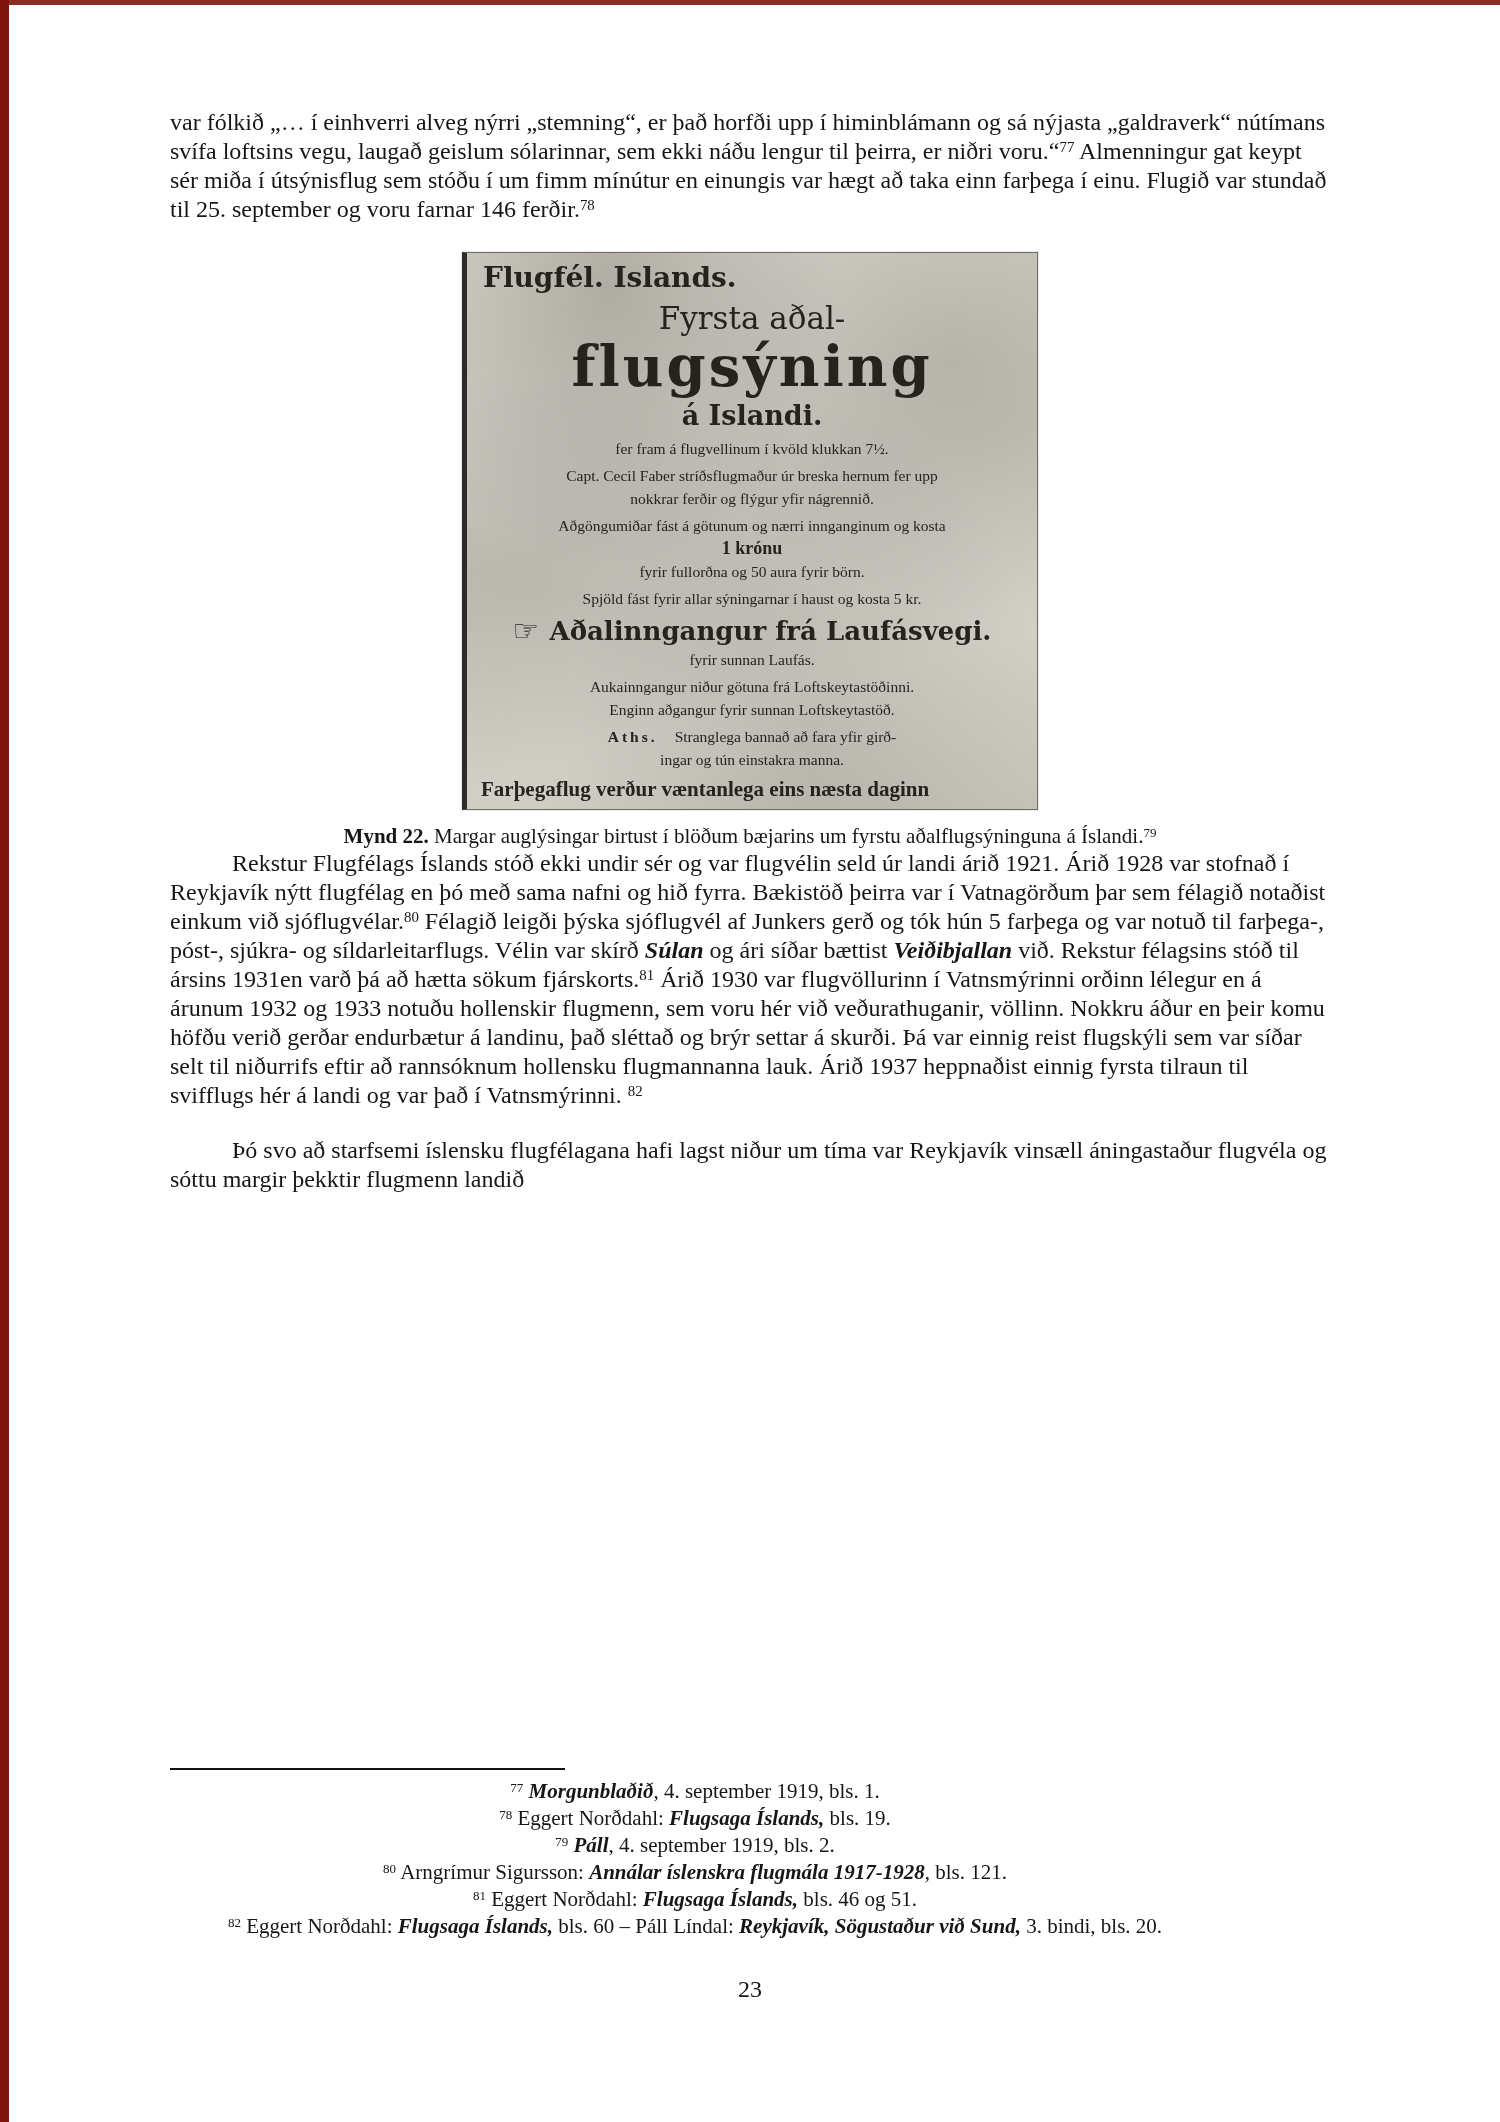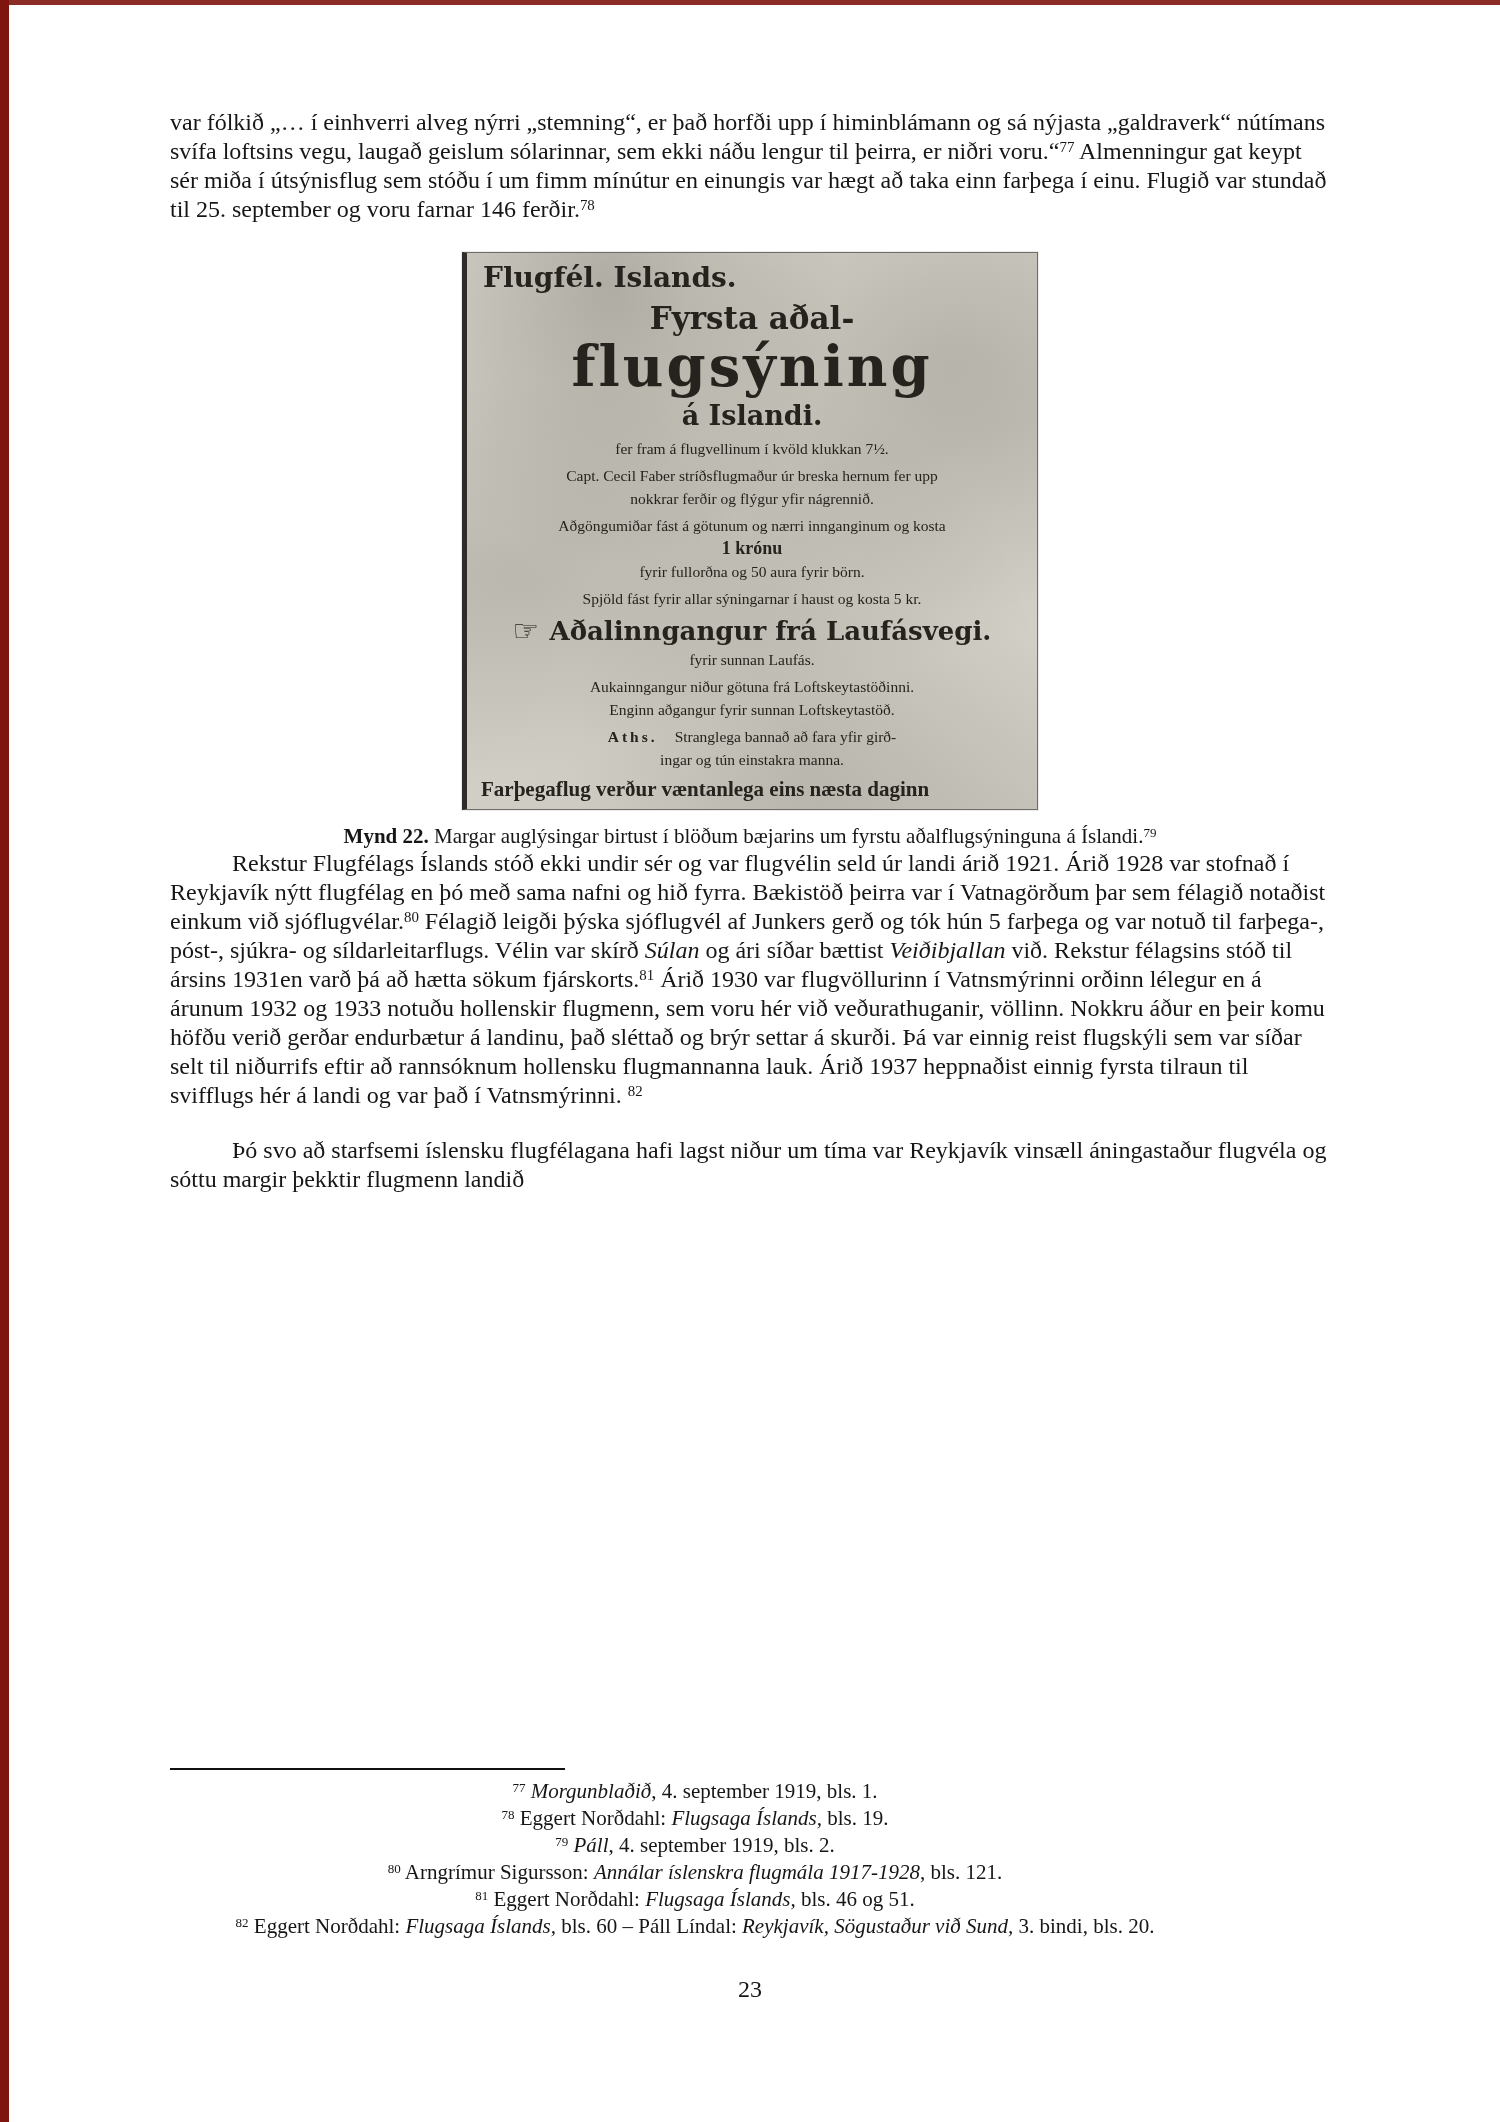--- a/index.html
+++ b/index.html
@@ -32,21 +32,21 @@
   }
   .para + .para { margin-top: 26px; }
   .indent { text-indent: 62px; }
   sup {
     font-size: 0.62em;
     line-height: 0;
     vertical-align: baseline;
     position: relative;
     top: -0.45em;
   }
-  i { font-style: italic; }
+  i { font-style: italic; font-weight: bold; }
   b { font-weight: bold; }
 
   
   .figure-block { margin-top: 28px; text-align: center; }
   .ad {
     display: inline-block;
     width: 576px;
     padding: 10px 12px 10px 12px;
     text-align: center;
     color: var(--ad_text, #26231e);
@@ -63,21 +63,21 @@
   .ad-masthead {
     text-align: left;
     font-family: "DejaVu Serif", serif;
     font-weight: bold;
     font-size: 28px;
     line-height: 30px;
     padding-left: 4px;
   }
   .ad-fyrsta {
     font-family: "DejaVu Serif", serif;
-    font-weight: bold;
+    font-weight: normal;
     font-size: 31px;
     line-height: 34px;
     margin-top: 8px;
   }
   .ad-title {
     font-family: "DejaVu Serif", serif;
     font-weight: bold;
     font-size: 56px;
     line-height: 58px;
     letter-spacing: 3px;

